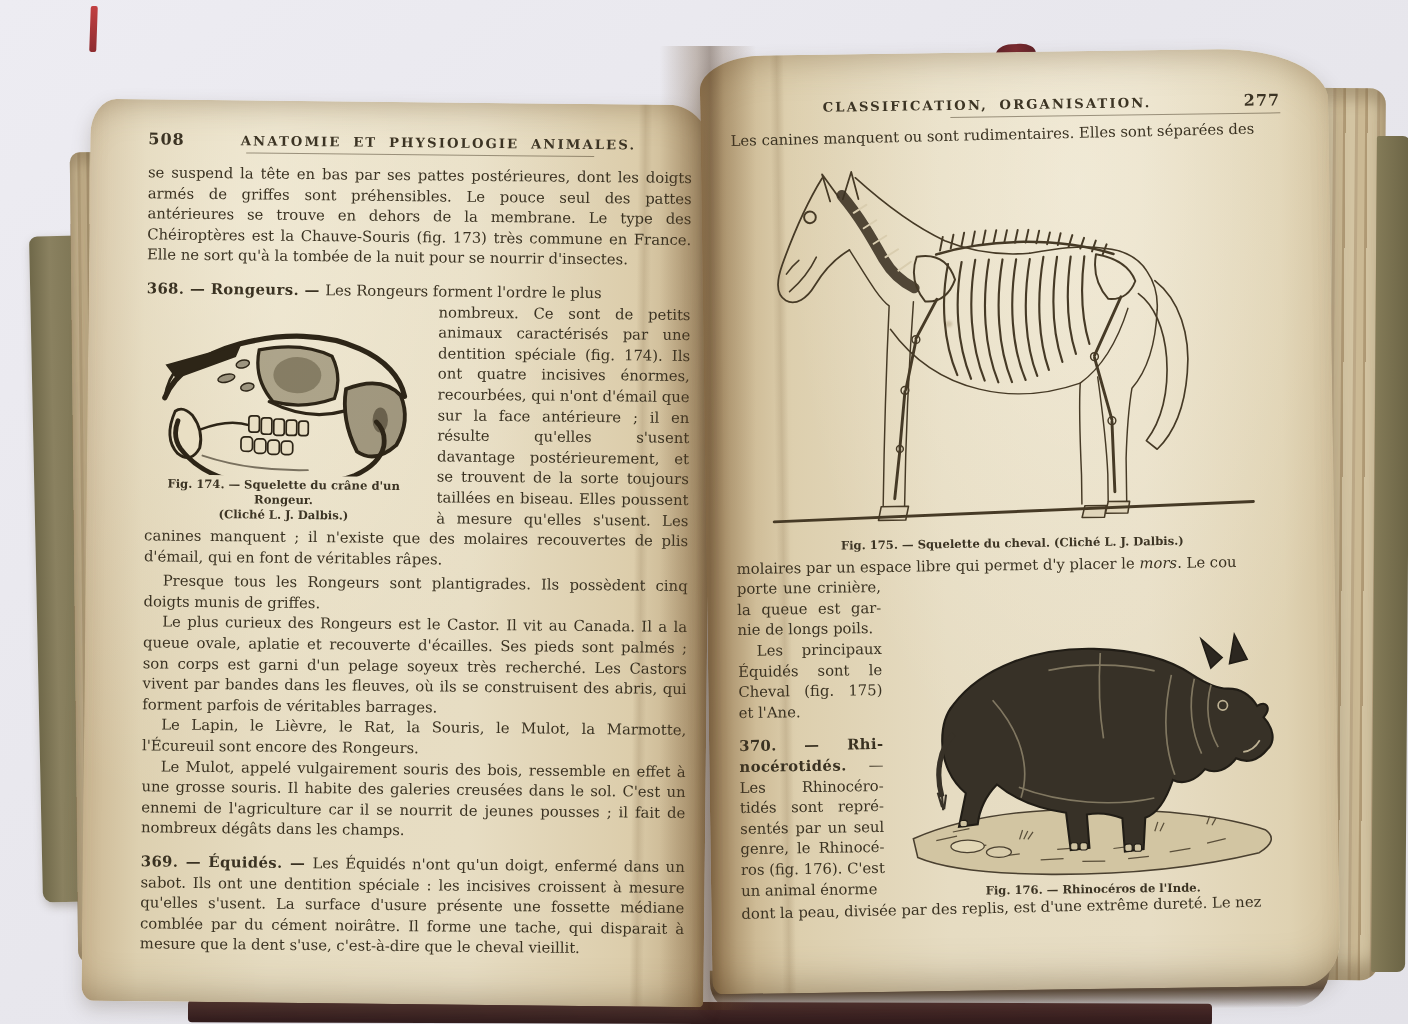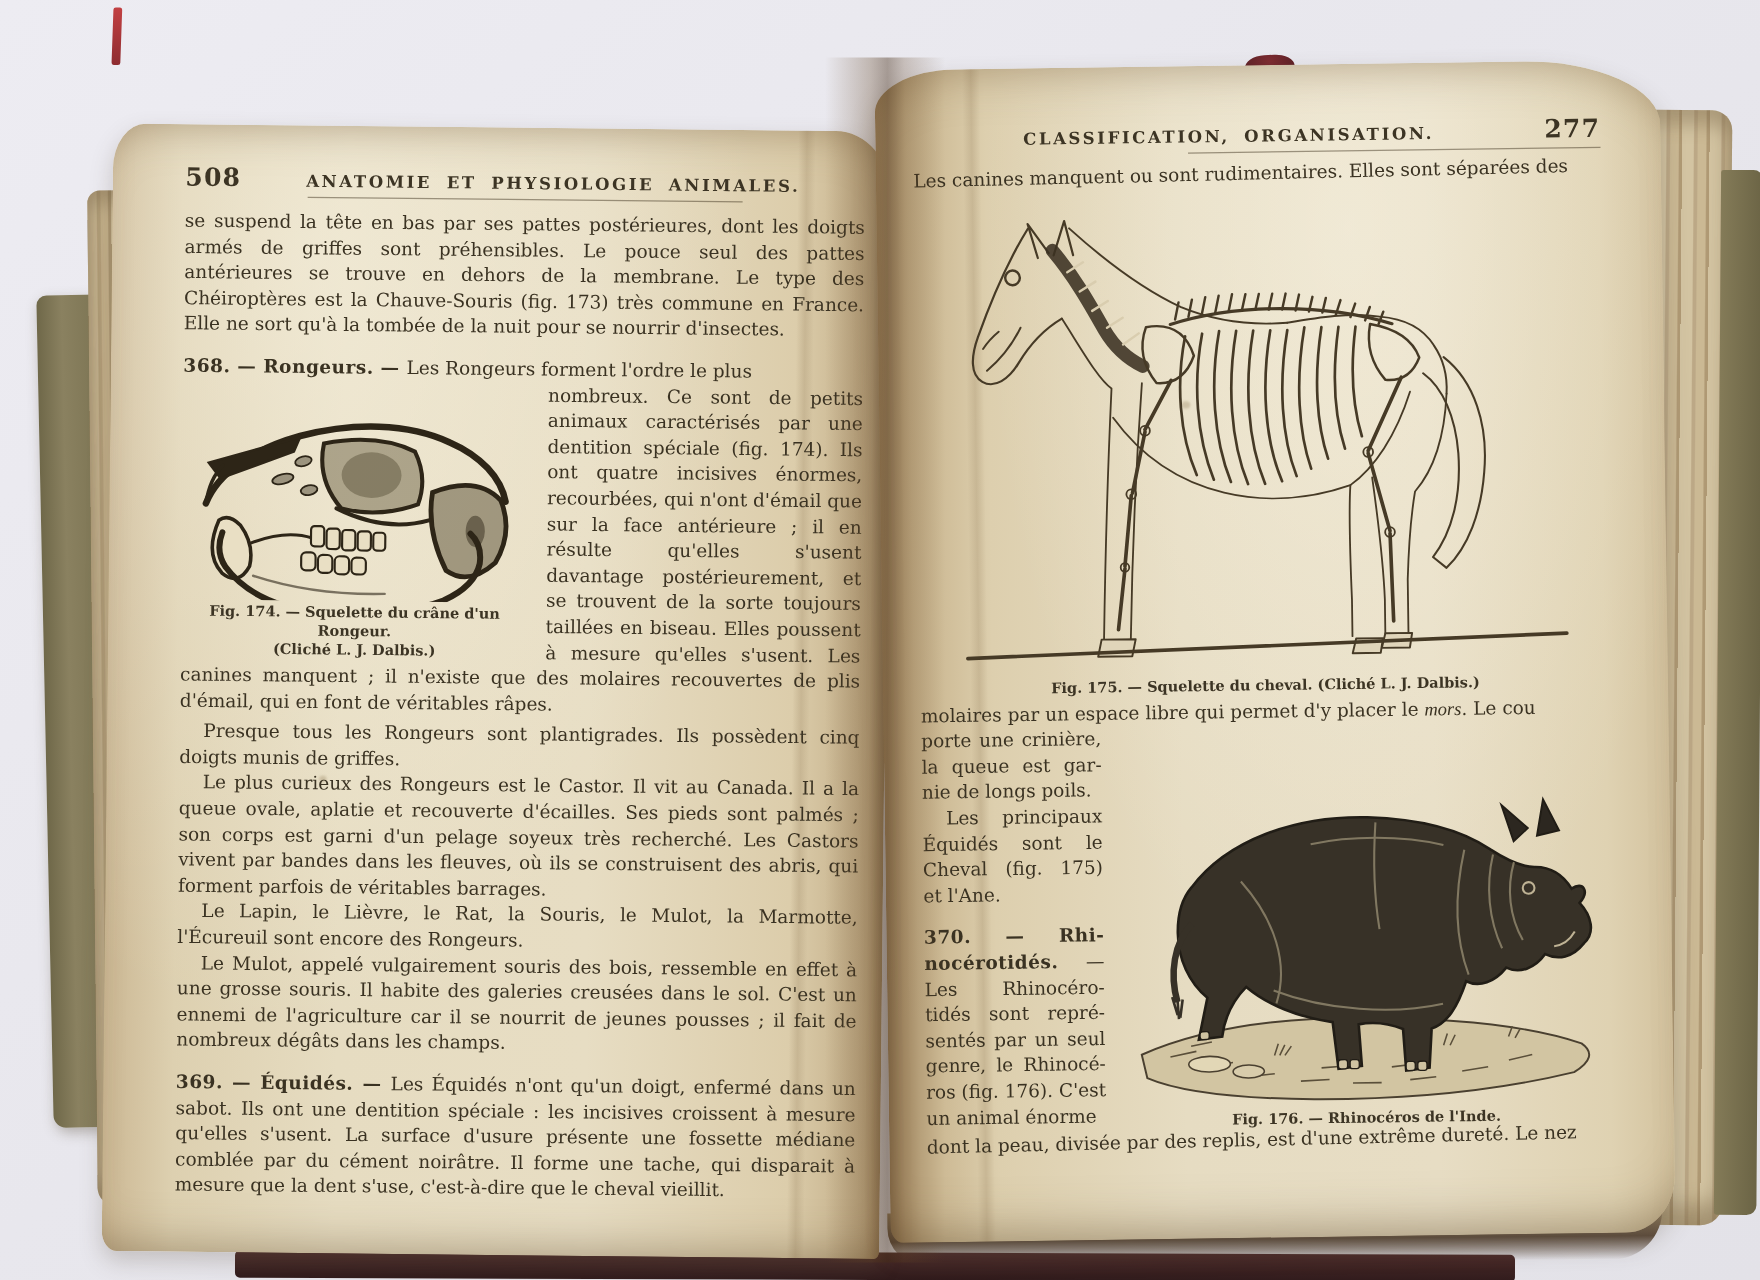--- a/index.html
+++ b/index.html
@@ -55,36 +55,36 @@
   .crease{position:absolute;top:0;width:14px;height:100%;pointer-events:none;
     background:linear-gradient(to right,rgba(120,95,60,0),rgba(120,95,60,.18),rgba(120,95,60,0));}
   .spot{position:absolute;border-radius:50%;background:rgba(120,95,55,.25);filter:blur(1px);}
 
   
   .content{position:absolute;inset:0;color:#3a3222;hyphens:manual;}
   .pl-content{padding:30px 20px 0 58px;}
   .pr-content{padding:42px 48px 0 30px;}
   .running-head{display:flex;align-items:baseline;font-weight:700;font-size:13.2px;
     letter-spacing:2.1px;word-spacing:5px;color:#3c3424;}
-  .running-head .num{font-size:20px;letter-spacing:1px;}
+  .running-head .num{font-size:16px;letter-spacing:1px;}
   .running-head .title{flex:1;text-align:center;}
   .head-rule{height:1px;background:rgba(70,58,38,.5);width:64%;margin:3px auto 10px;}
   .head-rule.right{margin:3px 0 10px auto;width:60%;}
   p{margin:0;font-size:14.8px;line-height:20.6px;text-align:justify;}
   p.ind{text-indent:19px;}
   p.gap{margin-top:4px;}
   .sec-head{font-weight:700;letter-spacing:.4px;}
   .section{margin-top:13px;}
   figure{margin:0;}
   .figcap{font-size:11.6px;font-weight:700;text-align:center;line-height:15px;color:#3c3424;margin-top:2px;}
   .fig-skull{float:left;width:278px;margin:4px 14px 2px 0;}
   .fig-horse{margin:6px auto 0;width:552px;}
   .fig-rhino{float:right;width:396px;margin:2px 0 2px 10px;}
   .clearb{clear:both;}
-  i{font-style:italic;font-family:Liberation Serif, serif;}
+  i{font-style:italic;}
   .tilt1{transform:rotate(-.55deg);transform-origin:left center;}
   svg{display:block;}
 </style>
 </head>
 <body>
 
 <div class="scene">
 
   <div class="cover-left"></div>
   <div class="edge-stack-left"></div>

